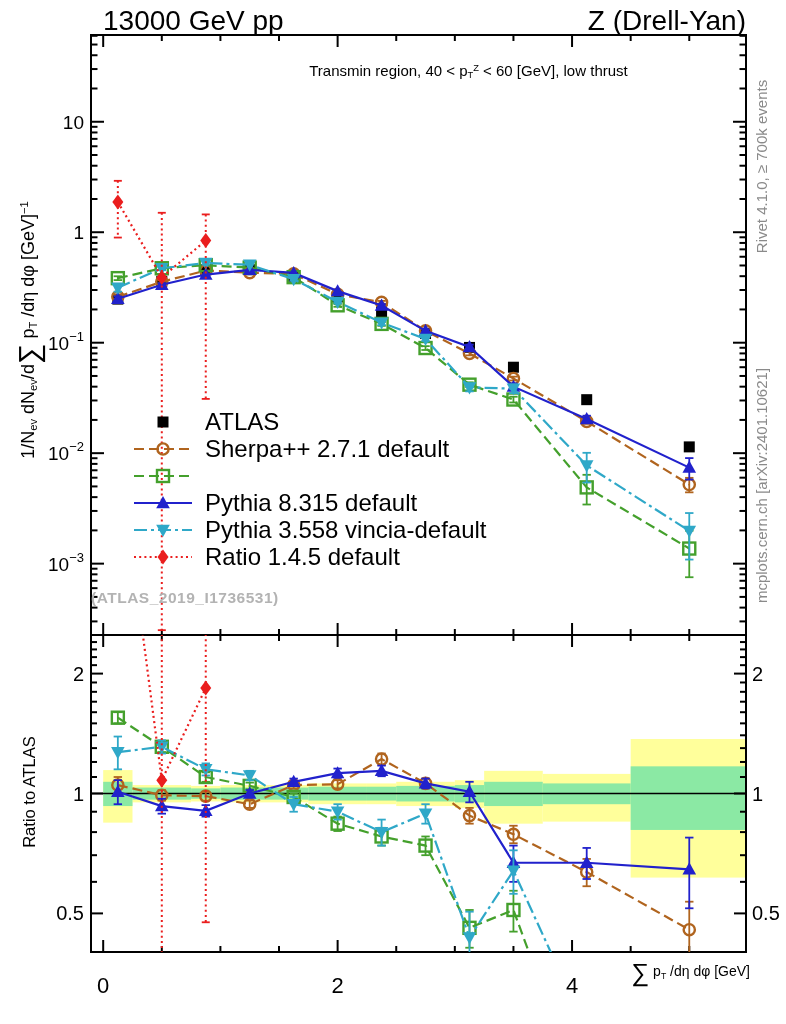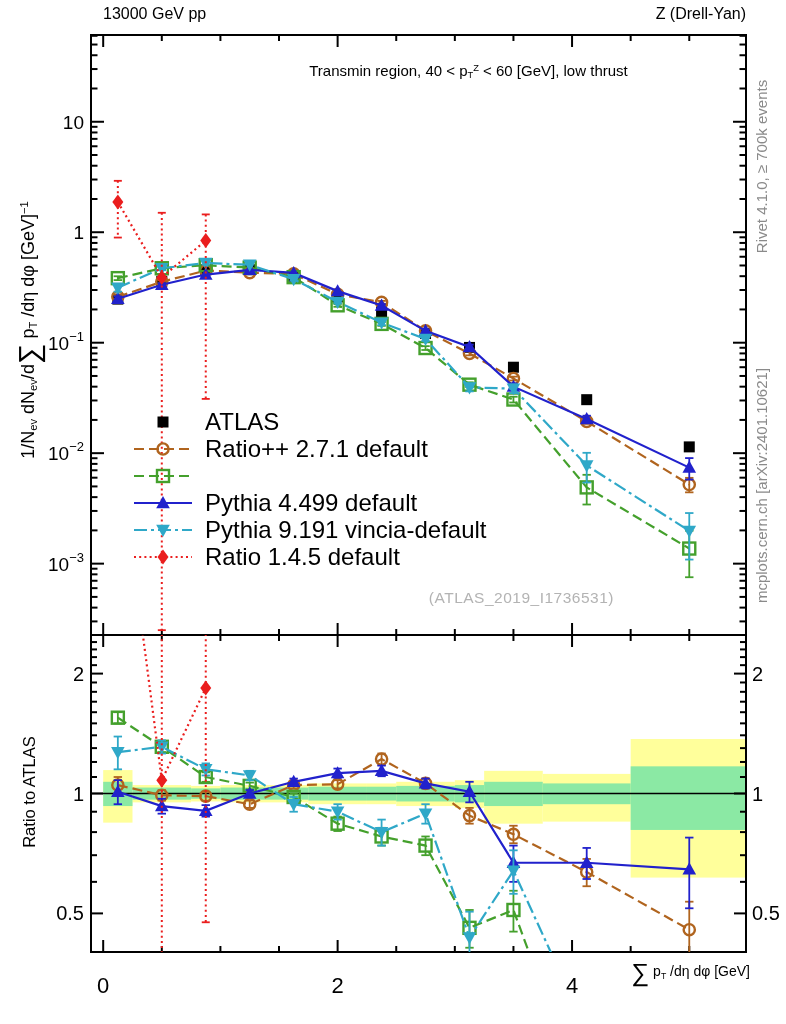--- a/index.html
+++ b/index.html
@@ -1,29 +1,29 @@
 <!DOCTYPE html>
 <html><head>
 <meta charset="utf-8">
 <style>
   html,body{margin:0;padding:0;background:#fff;}
   .page{position:relative;width:786px;height:1024px;background:#fff;overflow:hidden;
         font-family:"Liberation Sans","DejaVu Sans",sans-serif;color:#000;}
   .page svg{position:absolute;left:0;top:0;}
   .abs{position:absolute;white-space:nowrap;}
-  .hdr{font-size:16px;top:5px;}
+  .hdr{font-size:28px;top:5px;}
   .hdr-l{left:103px;}
   .hdr-r{right:40px;margin-left:20px;}
   .title{left:91px;top:62px;width:667px;text-align:center;font-size:15px;padding-left:44px;}
   .ylab{left:-283px;top:316px;width:620px;height:28px;transform:rotate(-90deg);
         text-align:center;font-size:18px;}
   .rylab{left:-69px;top:781px;width:200px;height:22px;transform:rotate(-90deg);
         text-align:center;font-size:16.5px;}
   .xlab{left:400px;top:958px;width:350px;text-align:right;font-size:14px;}
-  .wm{left:91px;top:589px;width:523px;text-align:right;font-size:15.5px;color:#b3b3b3;letter-spacing:.5px;}
+  .wm{left:91px;top:589px;width:523px;text-align:left;font-size:15.5px;color:#b3b3b3;letter-spacing:.5px;font-weight:bold;}
   .note{color:#8a8a8a;font-size:15px;text-align:center;transform:rotate(-90deg);}
   .note-top{left:626px;top:158px;width:270px;}
   .note-bot{left:611px;top:477px;width:300px;}
   .legend-label{left:205px;font-size:24px;height:22px;line-height:22px;}
   sup{font-size:0.62em;vertical-align:0.5em;}
   sub{font-size:0.62em;vertical-align:-0.25em;}
   .sum{font-size:1.6em;font-weight:400;vertical-align:-0.18em;}
   .xlab .sum{font-size:1.8em;}
 </style>
 </head>
@@ -720,17 +720,17 @@
   <div class="abs hdr hdr-r">Z (Drell-Yan)</div>
   <div class="abs title">Transmin region, 40 &lt; p<sub>T</sub><sup>Z</sup> &lt; 60 [GeV], low thrust</div>
   <div class="abs ylab">1/N<sub>ev</sub> dN<sub>ev</sub>/d<span class="sum">∑</span> p<sub>T</sub> /dη dφ  [GeV]<sup>−1</sup></div>
   <div class="abs rylab">Ratio to ATLAS</div>
   <div class="abs xlab"><span class="sum">∑</span> p<sub>T</sub> /dη dφ [GeV]</div>
   <div class="abs wm">(ATLAS_2019_I1736531)</div>
   <div class="abs note note-top">Rivet 4.1.0, ≥ 700k events</div>
   <div class="abs note note-bot">mcplots.cern.ch [arXiv:2401.10621]</div>
 
   <div class="abs legend-label" style="top:411px">ATLAS</div>
-  <div class="abs legend-label" style="top:438px">Ratio++ 2.7.1 default</div>
-  <div class="abs legend-label" style="top:492px">Pythia 4.499 default</div>
-  <div class="abs legend-label" style="top:519px">Pythia 9.191 vincia-default</div>
+  <div class="abs legend-label" style="top:438px">Sherpa++ 2.7.1 default</div>
+  <div class="abs legend-label" style="top:492px">Pythia 8.315 default</div>
+  <div class="abs legend-label" style="top:519px">Pythia 3.558 vincia-default</div>
   <div class="abs legend-label" style="top:546px">Ratio 1.4.5 default</div>
 </div>
 
 </body></html>

